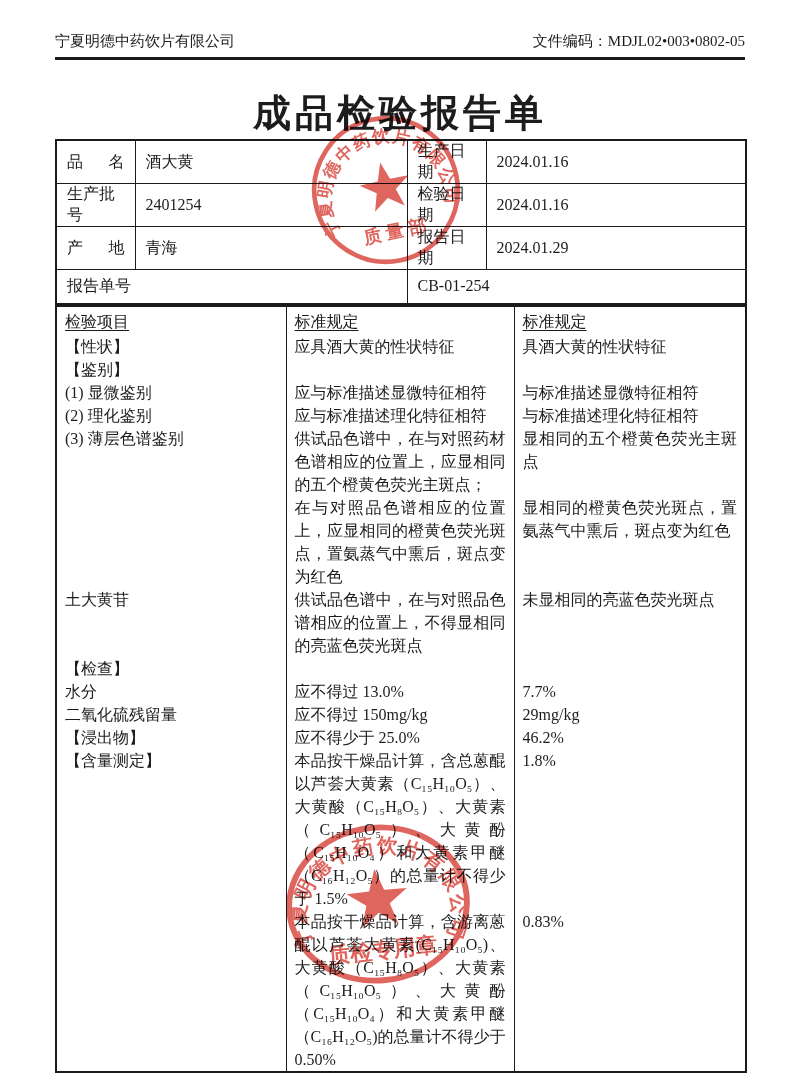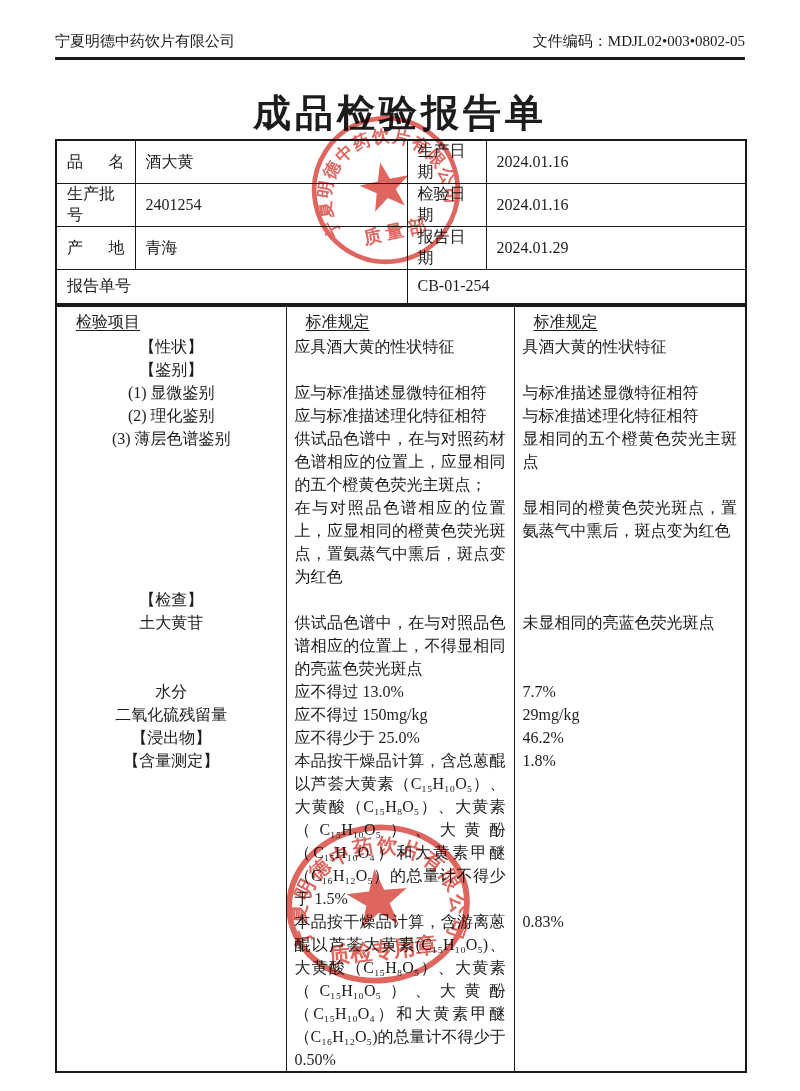--- a/index.html
+++ b/index.html
@@ -36,24 +36,24 @@
   .info-table { border:2px solid #1a1a1a; }
   .jlabel { text-align:justify; text-align-last:justify; }
 
   
   .test-table { border:2px solid #1a1a1a; }
   .test-table td {
     border-left:1px solid #1a1a1a; border-right:1px solid #1a1a1a;
     font-size:16px; padding:0 8px; vertical-align:top; line-height:23px;
   }
   .test-table thead td { padding-top:3px; padding-bottom:2px; }
-  .test-table .hdr { text-decoration:underline; text-underline-offset:3px;margin-left:11px; }
+  .test-table .hdr { text-decoration:underline; text-underline-offset:3px; }
   .test-table .c { }
   .test-table tbody td { text-align:justify; }
-  .test-table tbody td.item-col { text-align:center; }
+  .test-table tbody td.item-col { text-align:left; }
 
   
   .stamp { position:absolute; pointer-events:none; mix-blend-mode:multiply; opacity:.82; }
   .stamp-top { left:308px; top:112px; width:156px; height:156px; transform:rotate(-12deg); }
   .stamp-bottom { left:280px; top:820px; width:196px; height:168px; transform:rotate(-6deg); }
   .stamp text { fill:#d8443a; font-family:"Liberation Sans","DejaVu Sans",sans-serif; font-weight:bold; }
 </style>
 </head>
 <body>
 
@@ -137,28 +137,28 @@
           <td class="item-col">(3) 薄层色谱鉴别</td>
           <td>供试品色谱中，在与对照药材色谱相应的位置上，应显相同的五个橙黄色荧光主斑点；</td>
           <td>显相同的五个橙黄色荧光主斑点</td>
         </tr>
         <tr>
           <td class="item-col"></td>
           <td>在与对照品色谱相应的位置上，应显相同的橙黄色荧光斑点，置氨蒸气中熏后，斑点变为红色</td>
           <td>显相同的橙黄色荧光斑点，置氨蒸气中熏后，斑点变为红色</td>
         </tr>
         <tr>
-          <td class="item-col">【检查】</td>
-          <td></td>
-          <td></td>
-        </tr>
-        <tr>
           <td class="item-col">土大黄苷</td>
           <td>供试品色谱中，在与对照品色谱相应的位置上，不得显相同的亮蓝色荧光斑点</td>
           <td>未显相同的亮蓝色荧光斑点</td>
+        </tr>
+        <tr>
+          <td class="item-col">【检查】</td>
+          <td></td>
+          <td></td>
         </tr>
         <tr>
           <td class="item-col">水分</td>
           <td>应不得过 13.0%</td>
           <td>7.7%</td>
         </tr>
         <tr>
           <td class="item-col">二氧化硫残留量</td>
           <td>应不得过 150mg/kg</td>
           <td>29mg/kg</td>

